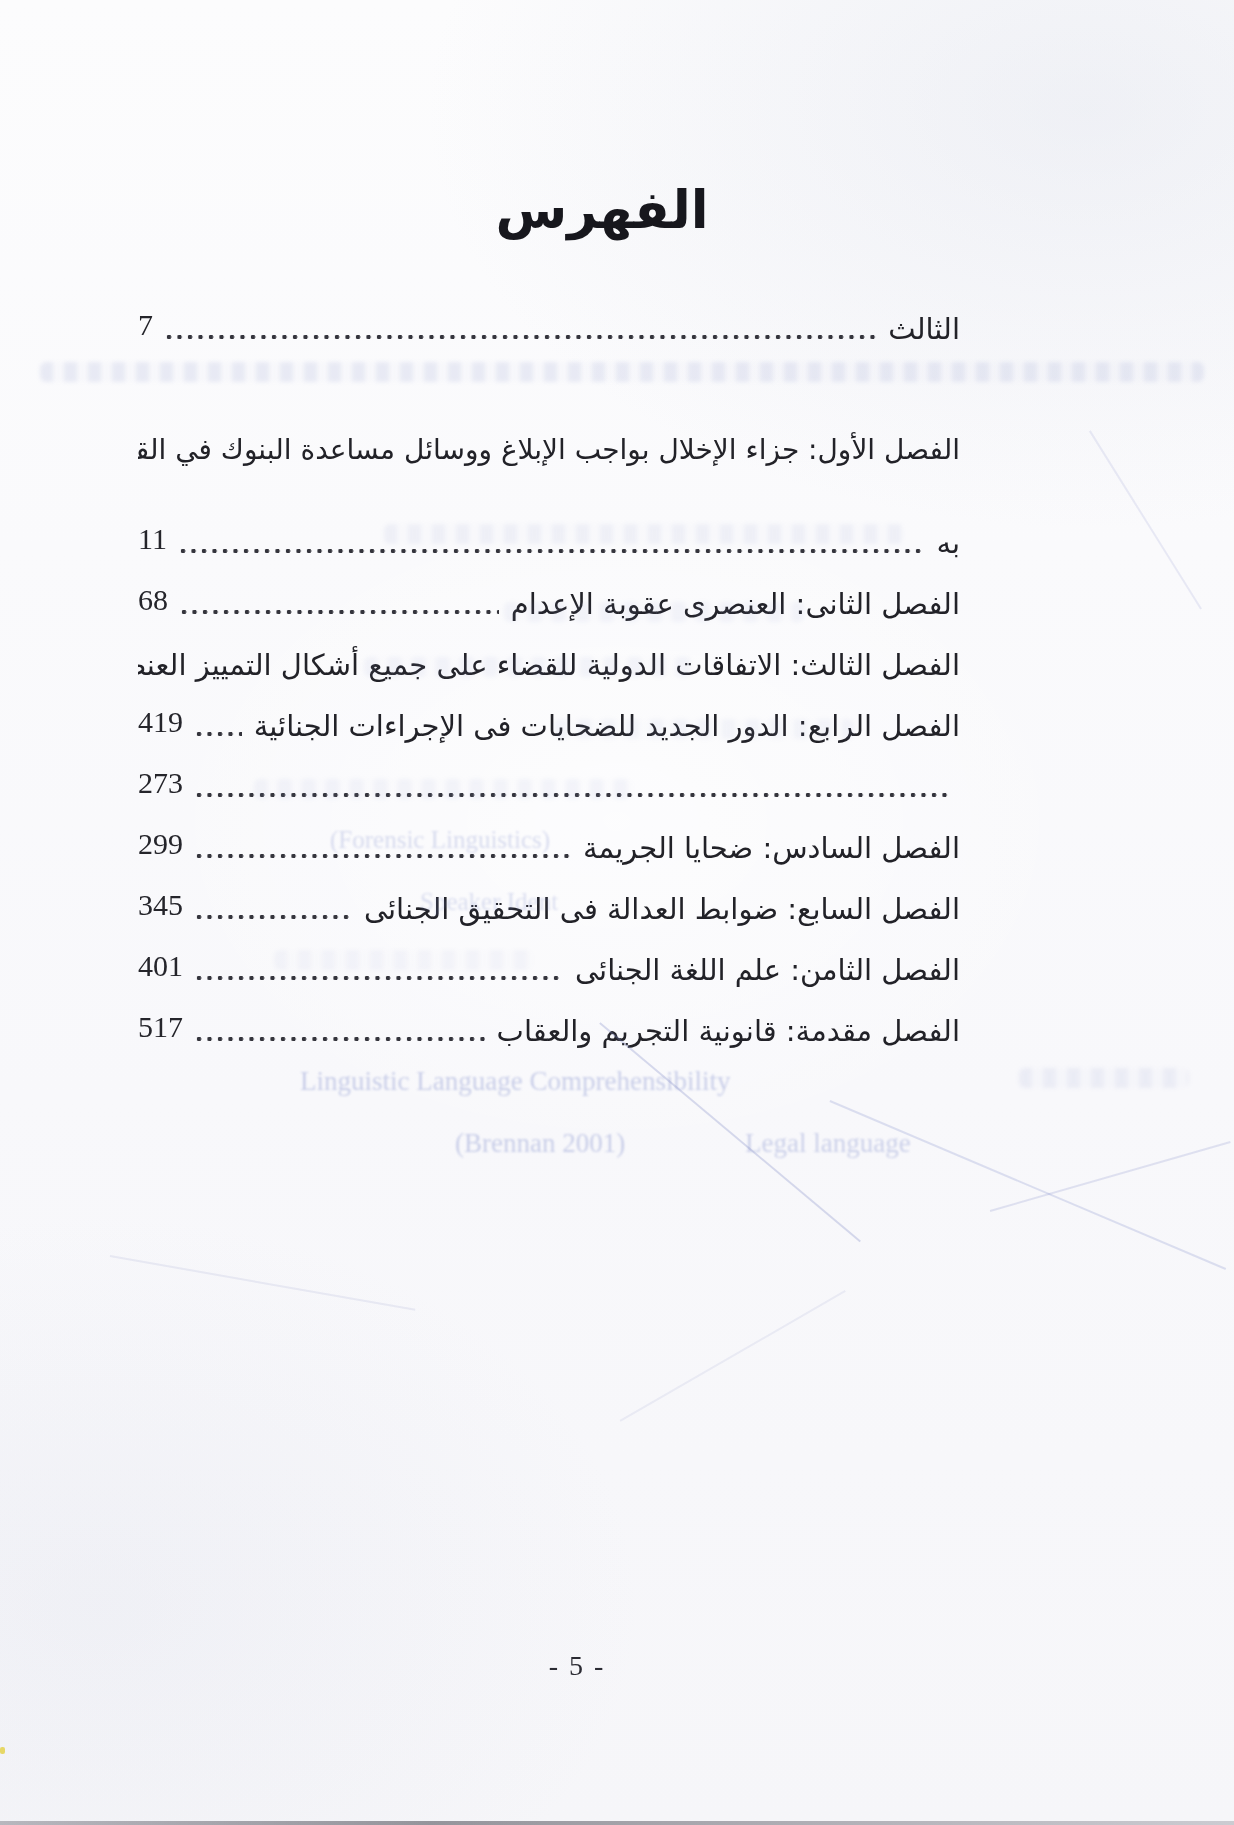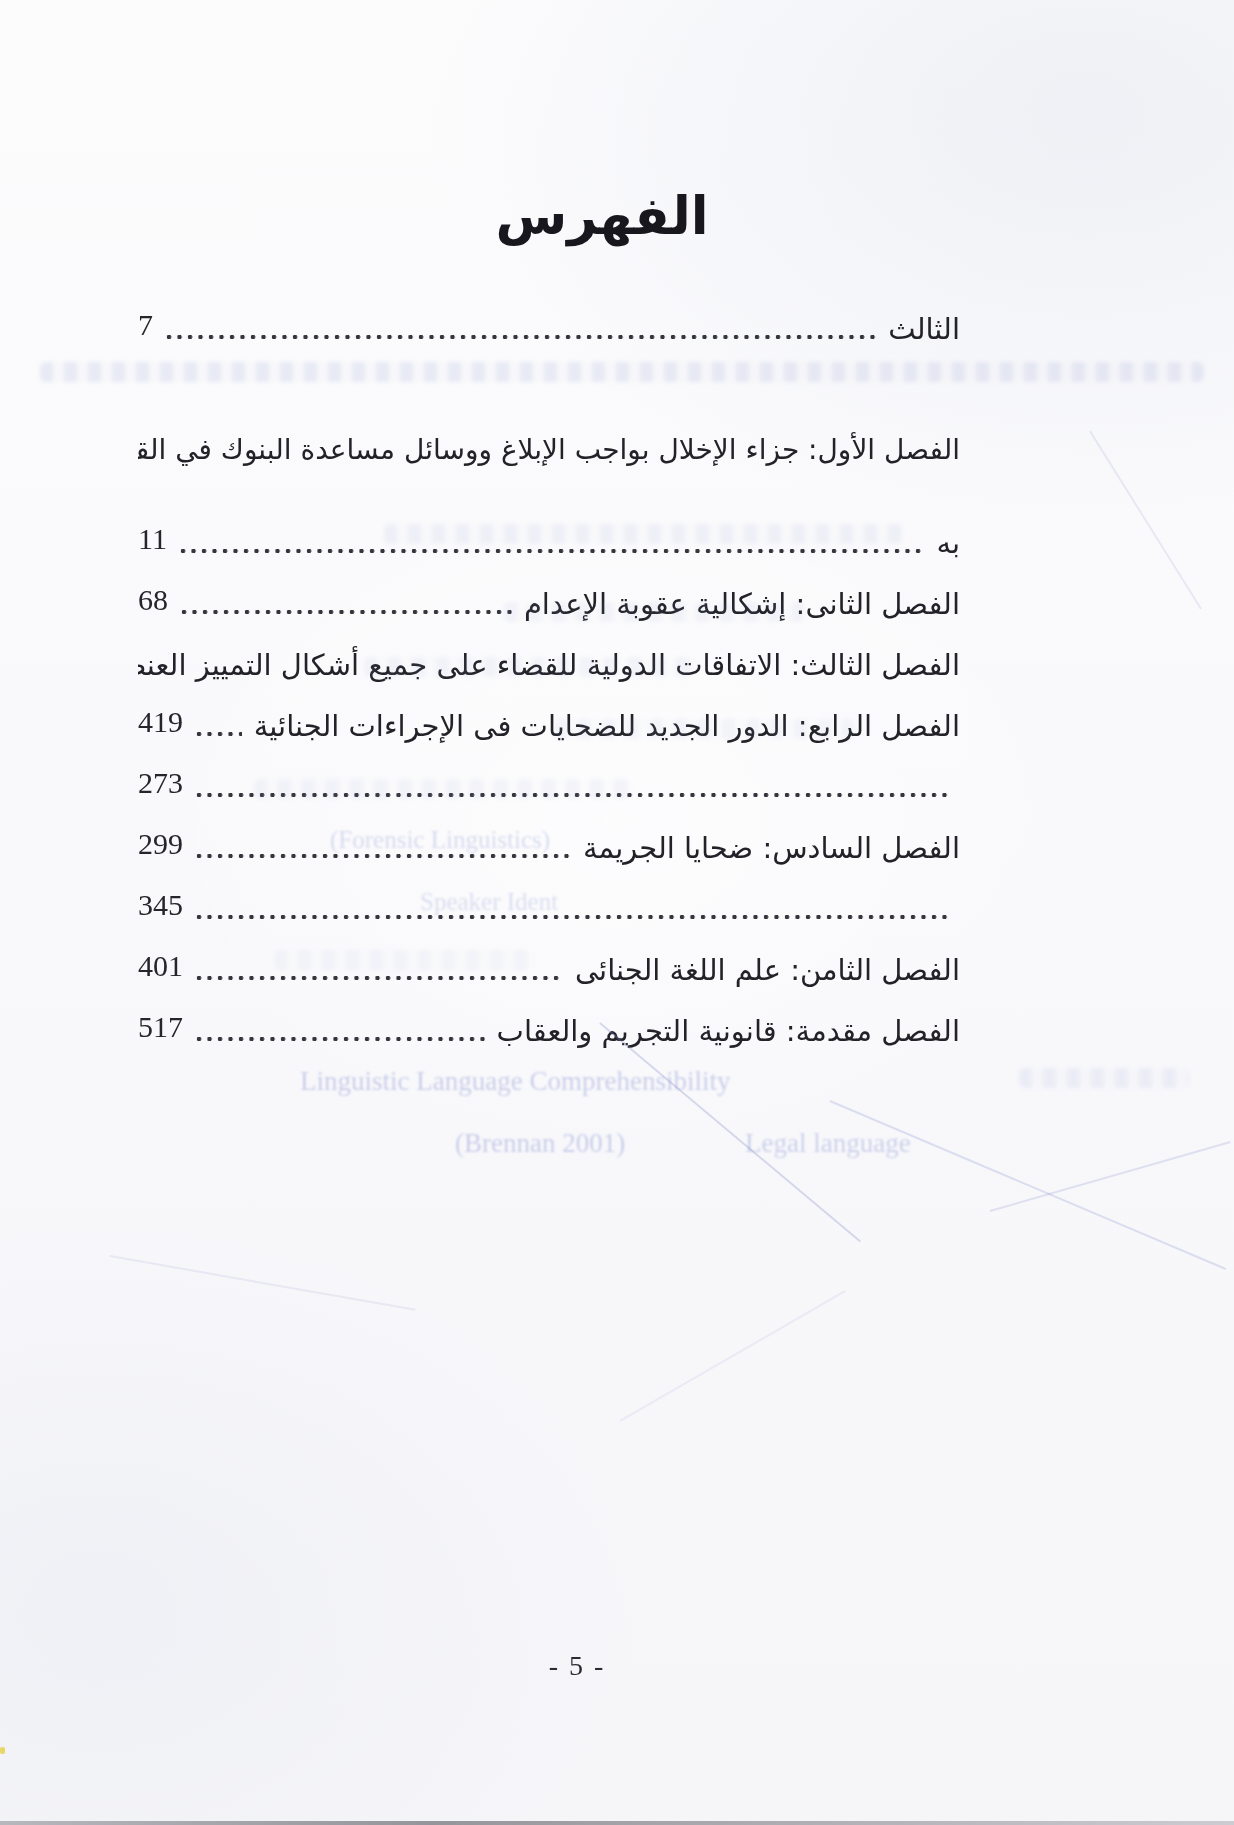--- a/index.html
+++ b/index.html
@@ -10,21 +10,21 @@
     overflow:hidden;
     direction:rtl;
     font-family:"DejaVu Sans",sans-serif;
     background:
       radial-gradient(1100px 700px at 88% 6%, rgba(206,211,226,0.28), rgba(206,211,226,0) 60%),
       radial-gradient(900px 650px at 8% 88%, rgba(210,214,229,0.20), rgba(210,214,229,0) 60%),
       radial-gradient(700px 500px at 50% 45%, rgba(255,255,255,0.6), rgba(255,255,255,0) 70%),
       linear-gradient(180deg,#fcfcfd 0%,#f8f8fb 60%,#f6f6f9 100%);
   }
   .doc-title{
-    position:absolute;top:186px;left:0;right:30px;
+    position:absolute;top:180px;left:0;right:30px;
     text-align:center;
     font-size:52px;font-weight:bold;color:#17171d;
     letter-spacing:0.5px;
   }
   .toc{position:absolute;top:298px;right:274px;left:138px;}
   .toc-line{
     display:flex;align-items:center;height:61px;
     font-size:29px;color:#222228;overflow:hidden;
   }
   .toc-line.gap-after{margin-bottom:60px;}
@@ -80,21 +80,21 @@
       </div>
       <div class="toc-line full">
         <span class="toc-label">الفصل الأول: جزاء الإخلال بواجب الإبلاغ ووسائل مساعدة البنوك في القيام</span>
       </div>
       <div class="toc-line carry-line">
         <span class="toc-label">به</span>
         <span class="dots"></span>
         <span class="toc-page">11</span>
       </div>
       <div class="toc-line">
-        <span class="toc-label">الفصل الثانى: إشكالية عقوبة الإعدام</span>
+        <span class="toc-label">الفصل الثانى: العنصرى عقوبة الإعدام</span>
         <span class="dots"></span>
         <span class="toc-page">68</span>
       </div>
       <div class="toc-line">
         <span class="toc-label">الفصل الثالث: الاتفاقات الدولية للقضاء على جميع أشكال التمييز العنصرى</span>
       </div>
       <div class="toc-line">
         <span class="toc-label">الفصل الرابع: الدور الجديد للضحايات فى الإجراءات الجنائية</span>
         <span class="dots"></span>
         <span class="toc-page">419</span>
@@ -102,20 +102,21 @@
       <div class="toc-line">
         <span class="dots"></span>
         <span class="toc-page">273</span>
       </div>
       <div class="toc-line">
         <span class="toc-label">الفصل السادس: ضحايا الجريمة</span>
         <span class="dots"></span>
         <span class="toc-page">299</span>
       </div>
       <div class="toc-line">
+        <span class="toc-label">الفصل السابع: ضوابط العدالة فى التحقيق الجنائى</span>
         <span class="dots"></span>
         <span class="toc-page">345</span>
       </div>
       <div class="toc-line">
         <span class="toc-label">الفصل الثامن: علم اللغة الجنائى</span>
         <span class="dots"></span>
         <span class="toc-page">401</span>
       </div>
       <div class="toc-line">
         <span class="toc-label">الفصل مقدمة: قانونية التجريم والعقاب</span>

